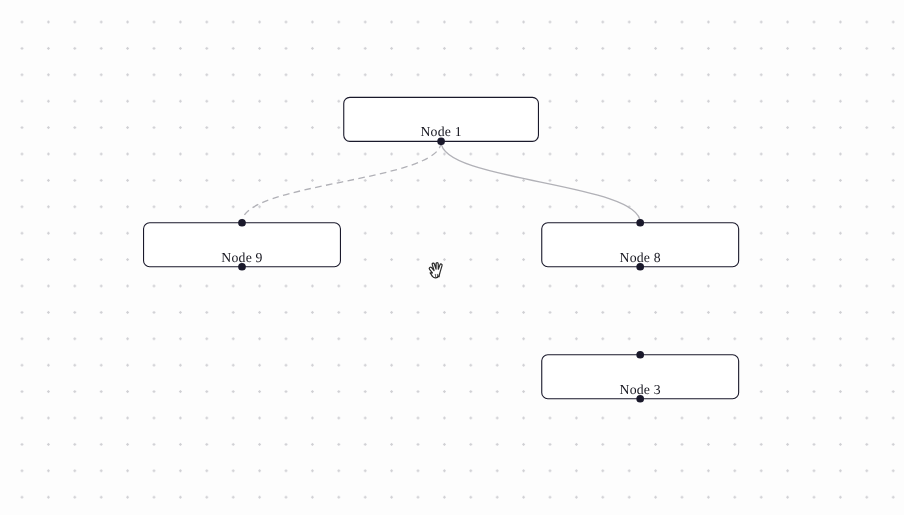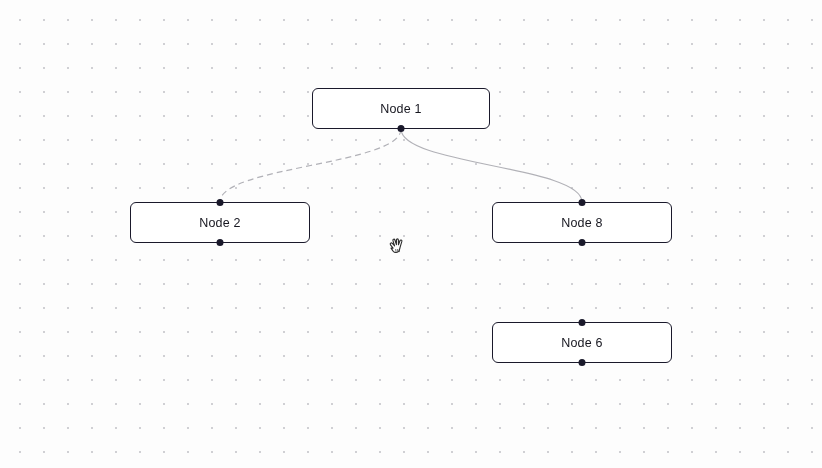--- a/index.html
+++ b/index.html
@@ -18,22 +18,23 @@
   .edges-layer {
     position: absolute; left: 0; top: 0; width: 822px; height: 468px;
     pointer-events: none;
   }
   .nodes-layer { position: absolute; left: 0; top: 0; width: 100%; height: 100%; }
   .flow-node {
     position: absolute; box-sizing: border-box;
     background: #ffffff;
     border: 1.3px solid #1a192b;
     border-radius: 6px;
-    display: flex; align-items: center; justify-content: center;
+    display: flex; align-items: flex-end; justify-content: center;
     cursor: grab;
+    font-family: Liberation Serif, serif;
   }
   .node-label {
     font-size: 12.5px; color: #16161f; letter-spacing: 0.2px;
     user-select: none;
   }
   .handle {
     position: absolute; width: 7px; height: 7px;
     border-radius: 50%;
     left: 50%; transform: translateX(-50%);
     background: #1a192b;
@@ -55,31 +56,31 @@
       <path d="M 401 129 C 401 165, 220 166, 220 202" fill="none" stroke="#b1b1b7" stroke-width="1.2" stroke-dasharray="6 4"></path>
       <path d="M 401 129 C 401 165, 582 166, 582 202" fill="none" stroke="#b1b1b7" stroke-width="1.2"></path>
     </svg>
 
   <div class="nodes-layer">
       <div class="flow-node" style="left: 312px; top: 88px; width: 178px; height: 41px; background: rgb(255, 255, 255); border-color: rgb(26, 25, 43);">
     <span class="node-label" style="color: rgb(22, 22, 31);">Node 1</span>
   <div class="handle bottom" style="background: rgb(26, 25, 43);"></div>
       </div>
       <div class="flow-node" style="left: 130px; top: 202px; width: 180px; height: 41px; background: rgb(255, 255, 255); border-color: rgb(26, 25, 43);">
-    <span class="node-label" style="color: rgb(22, 22, 31);">Node 2</span>
+    <span class="node-label" style="color: rgb(22, 22, 31);">Node 9</span>
   <div class="handle top" style="background: rgb(26, 25, 43);"></div>
         <div class="handle bottom" style="background: rgb(26, 25, 43);"></div>
       </div>
       <div class="flow-node" style="left: 492px; top: 202px; width: 180px; height: 41px; background: rgb(255, 255, 255); border-color: rgb(26, 25, 43);">
     <span class="node-label" style="color: rgb(22, 22, 31);">Node 8</span>
   <div class="handle top" style="background: rgb(26, 25, 43);"></div>
         <div class="handle bottom" style="background: rgb(26, 25, 43);"></div>
       </div>
       <div class="flow-node" style="left: 492px; top: 322px; width: 180px; height: 41px; background: rgb(255, 255, 255); border-color: rgb(26, 25, 43);">
-    <span class="node-label" style="color: rgb(22, 22, 31);">Node 6</span>
+    <span class="node-label" style="color: rgb(22, 22, 31);">Node 3</span>
   <div class="handle top" style="background: rgb(26, 25, 43);"></div>
         <div class="handle bottom" style="background: rgb(26, 25, 43);"></div>
       </div>
     </div>
 
   <div class="cursor" style="left: 396px; top: 248px;">
     <svg width="24" height="24" viewBox="0 0 24 24" xmlns="http://www.w3.org/2000/svg">
       <path d="M9.1 12.1 L6.5 8.8 c-0.95-1.25 0.85-2.6 1.85-1.45 l2.25 2.55 -1.65-5.3 c-0.45-1.45 1.45-2.05 1.95-0.6 l1.5 4.7 0.05-4.75 c0-1.5 1.9-1.5 1.95 0 l0.05 4.8 1.5-3.95 c0.55-1.4 2.3-0.8 1.9 0.65 l-1.65 5.45 c-0.5 1.7-0.4 2.75-1.3 4.05 -1.4 2.05-4.25 2.15-5.75 0.3 -0.8-1-1.2-2.05-2.15-3.1 z" fill="#ffffff" stroke="#2b2b2b" stroke-width="1.1" stroke-linejoin="round" stroke-linecap="round"></path>
       <path d="M11.7 13.4 l0.4 2.5 M13.6 13.4 l0.2 2.5 M15.4 13.2 l-0.05 2.5" fill="none" stroke="#2b2b2b" stroke-width="0.7" stroke-linecap="round"></path>
     </svg>

